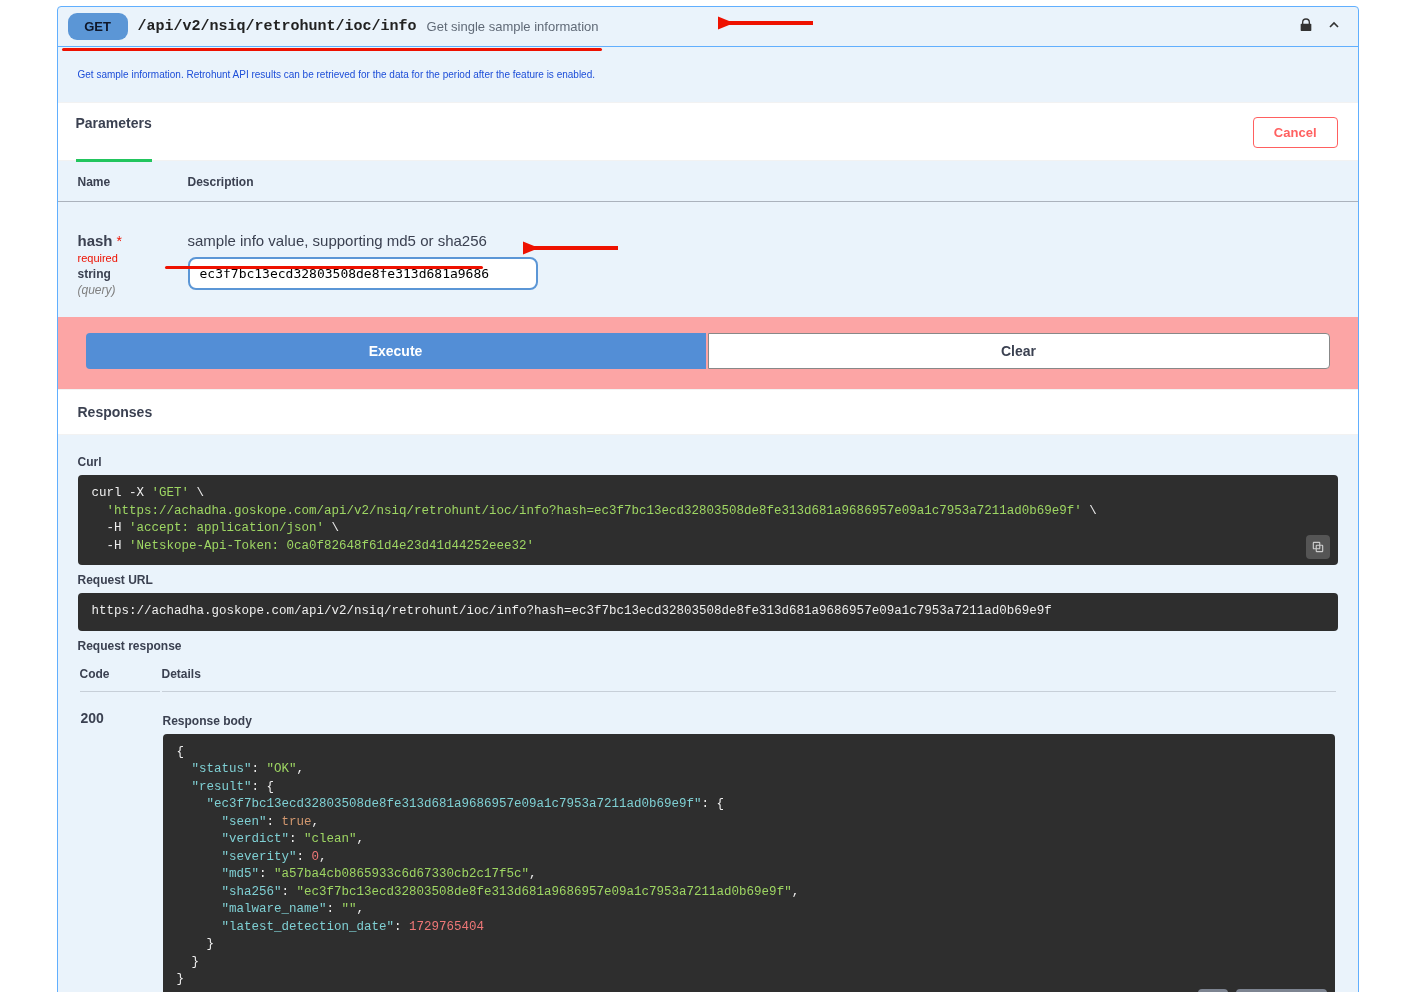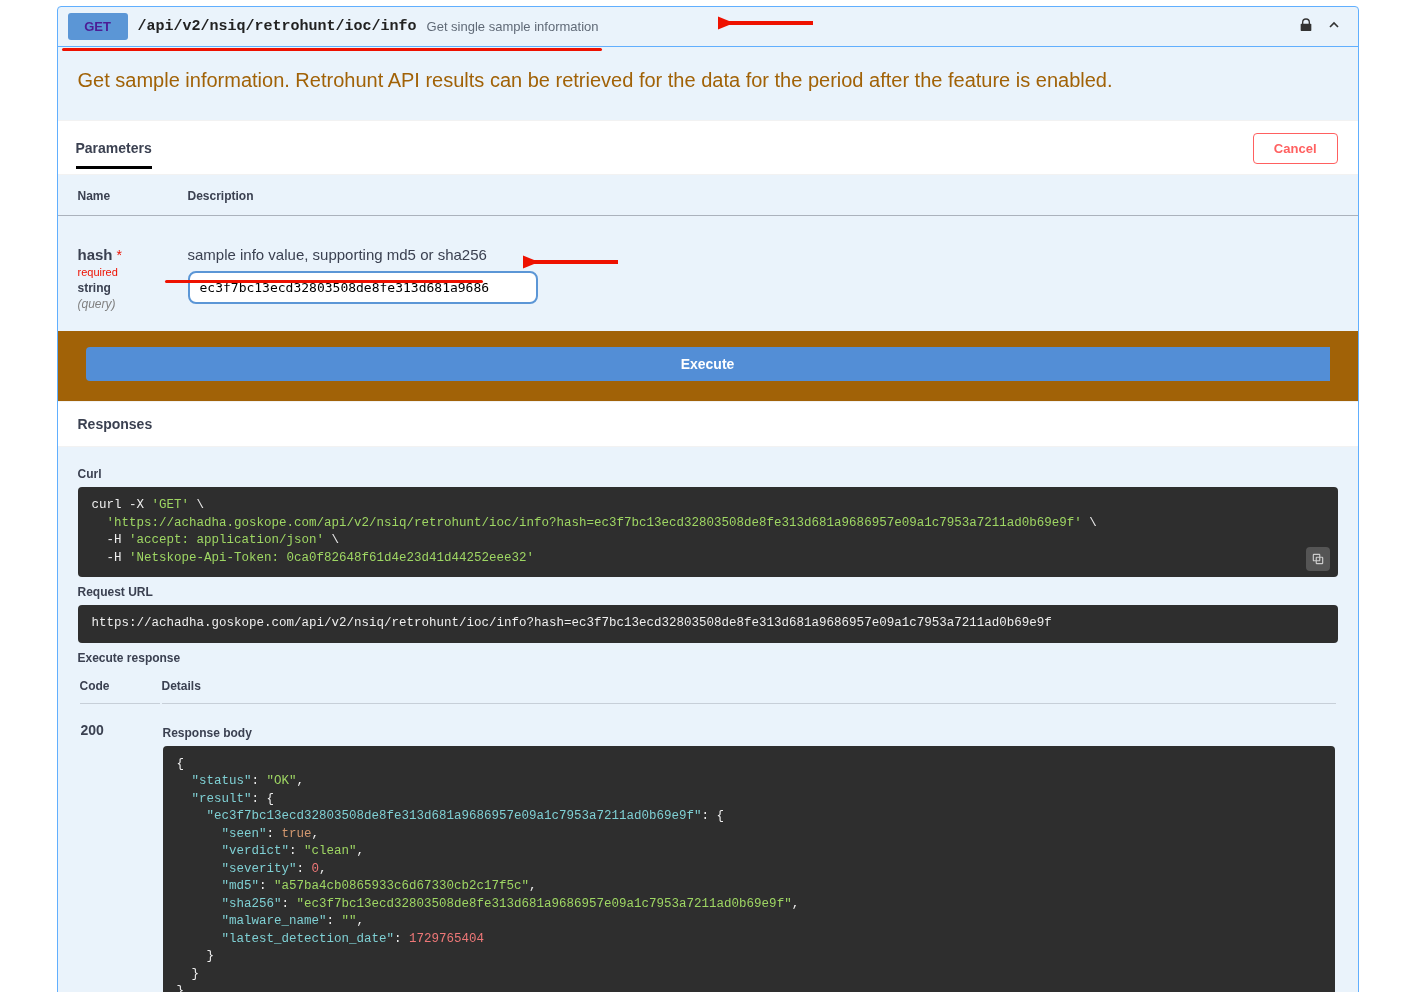--- a/index.html
+++ b/index.html
@@ -19,60 +19,60 @@
   }
   .opblock-header {
     display: flex;
     align-items: center;
     padding: 6px 10px;
     border-bottom: 1px solid #61affe;
     position: relative;
   }
   .method-badge {
     background: #5b96d6;
-    color: #4c1d95;
+    color: #0f172a;
     font-weight: 700;
     font-size: 13px;
     padding: 6px 16px;
-    border-radius: 3px;
+    border-radius: 9px;
     min-width: 60px;
     text-align: center;
     margin-right: 10px;
   }
   .op-path {
     font-family: "SFMono-Regular", Consolas, "Liberation Mono", Menlo, monospace;
     font-weight: 700;
     font-size: 15px;
     color: #222;
     margin-right: 10px;
   }
   .op-summary { color: #606a77; font-size: 13px; flex: 1; }
   .lock-icon { color: #333; margin: 0 12px; }
   .chevron-icon { color: #333; margin-right: 6px; }
   .op-desc {
-    padding: 22px 20px 28px 20px;
-    font-size: 20px;
-    color: #a16207;
+    padding: 22px 20px 22px 20px;
+    font-size: 10px;
+    color: #1d4ed8;
   }
   .tab-row {
     display: flex;
     align-items: center;
     padding: 12px 20px 10px 18px;
     background: #fff;
     border-top: 1px solid rgba(0,0,0,0.05);
     border-bottom: 1px solid rgba(0,0,0,0.05);
   }
   .tab-title {
     font-weight: 700;
     font-size: 14px;
     color: #3b4151;
   }
   .tab-underline {
-    border-bottom: 3px solid #000000;
-    padding-bottom: 10px;
+    border-bottom: 3px solid #22c55e;
+    padding-bottom: 28px;
     margin-bottom: -12px;
     display: inline-block;
   }
   .cancel-btn {
     margin-left: auto;
     border: 1.5px solid #ff6060;
     color: #ff6060;
     background: #fff;
     padding: 7px 20px;
     border-radius: 4px;
@@ -108,21 +108,21 @@
     border: 2px solid #5b96d6;
     border-radius: 8px;
     font-family: monospace;
     font-size: 13px;
     background: #fff;
   }
   .btn-row {
     display: flex;
     gap: 2px;
     padding: 16px 28px 20px 28px;
-    background: #a16207;
+    background: #fca5a5;
   }
   .execute-btn {
     flex: 1;
     background: #538ed6;
     color: #fff;
     border: none;
     padding: 9px;
     font-weight: 700;
     font-size: 14px;
     border-radius: 4px 0 0 4px;
@@ -283,38 +283,39 @@
                 </defs>
                 <line x1="95" y1="12" x2="8" y2="12" stroke="#e10" stroke-width="4" marker-end="url(#ah2)"></line>
               </svg>
           </td>
         </tr>
       </tbody>
     </table>
 
     <div class="btn-row">
       <button class="execute-btn">Execute</button>
+      <button class="clear-btn">Clear</button>
     </div>
 
     <div class="responses-header">Responses</div>
 
     <div class="section-block">
       <div class="small-head">Curl</div>
       <div class="codebox"><span><span class="tok-white">curl -X </span><span class="tok-str">'GET'</span><span class="tok-white"> \</span>
 <span class="tok-str">  'https://achadha.goskope.com/api/v2/nsiq/retrohunt/ioc/info?hash=ec3f7bc13ecd32803508de8fe313d681a9686957e09a1c7953a7211ad0b69e9f'</span><span class="tok-white"> \</span>
 <span class="tok-white">  -H </span><span class="tok-str">'accept: application/json'</span><span class="tok-white"> \</span>
 <span class="tok-white">  -H </span><span class="tok-str">'Netskope-Api-Token: 0ca0f82648f61d4e23d41d44252eee32'</span></span><span class="copy-icon"><svg width="14" height="14" viewBox="0 0 24 24" fill="none" stroke="currentColor" stroke-width="2">
               <rect x="9" y="9" width="11" height="11" rx="1"></rect>
               <rect x="4" y="4" width="11" height="11" rx="1"></rect>
             </svg></span></div>
 
       <div class="small-head">Request URL</div>
       <div class="codebox"><span class="tok-white">https://achadha.goskope.com/api/v2/nsiq/retrohunt/ioc/info?hash=ec3f7bc13ecd32803508de8fe313d681a9686957e09a1c7953a7211ad0b69e9f</span></div>
 
-      <div class="small-head">Execute response</div>
+      <div class="small-head">Request response</div>
 
       <table class="resp-table">
         <thead>
           <tr>
             <td style="width:80px;">Code</td>
             <td>Details</td>
           </tr>
         </thead>
         <tbody>
           <tr>

